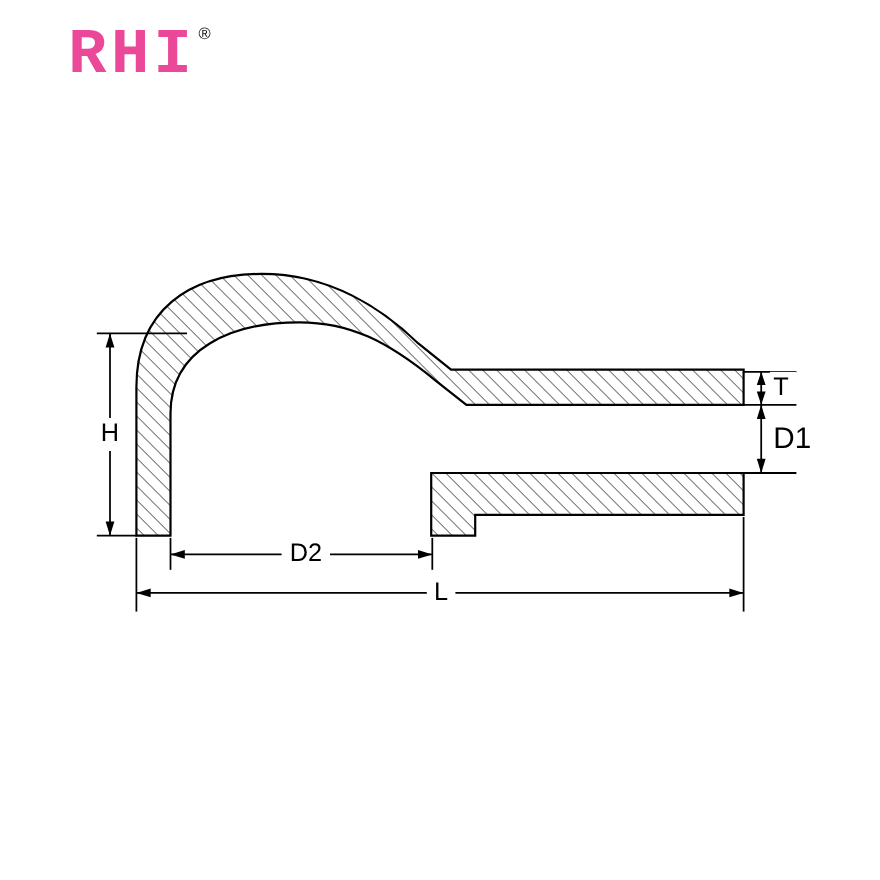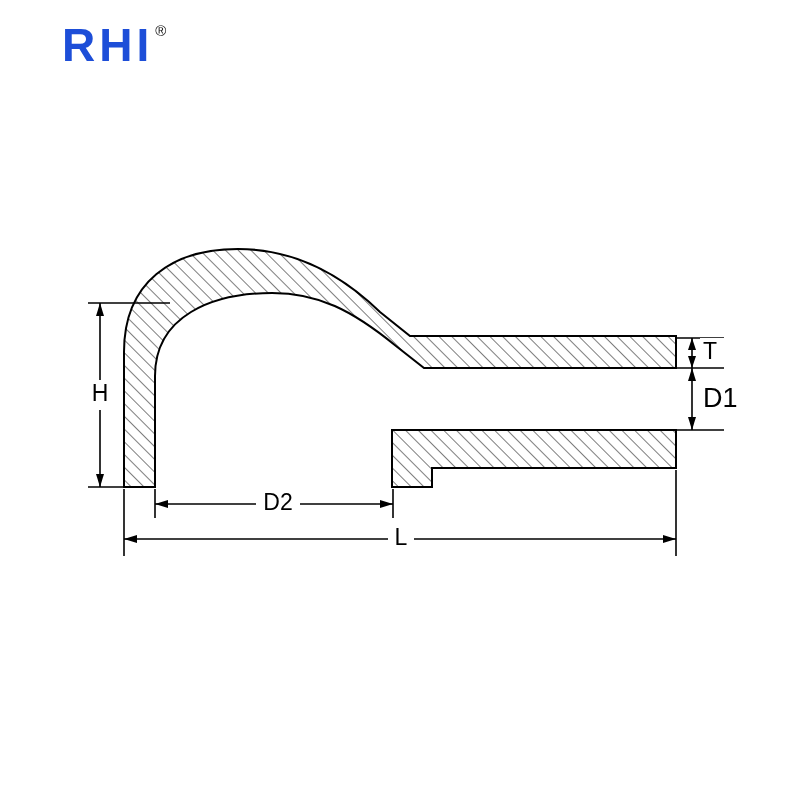--- a/index.html
+++ b/index.html
@@ -22,25 +22,25 @@
   }
   .logo {
     position: absolute;
     left: 62px;
     top: 22px;
     display: flex;
     align-items: flex-start;
     user-select: none;
   }
   .logo-text {
-    font-family: Liberation Sans, sans-serif;
+    font-family: Liberation Mono, monospace;
     font-weight: bold;
-    font-size: 46px;
+    font-size: 58px;
     letter-spacing: 4px;
-    color: #1d4ed8;
+    color: #ec4899;
     line-height: 1;
   }
   .logo-reg {
     font-family: "Liberation Sans", sans-serif;
     font-size: 15px;
     color: #111111;
     line-height: 1;
     margin-left: 2px;
     margin-top: 1px;
   }

